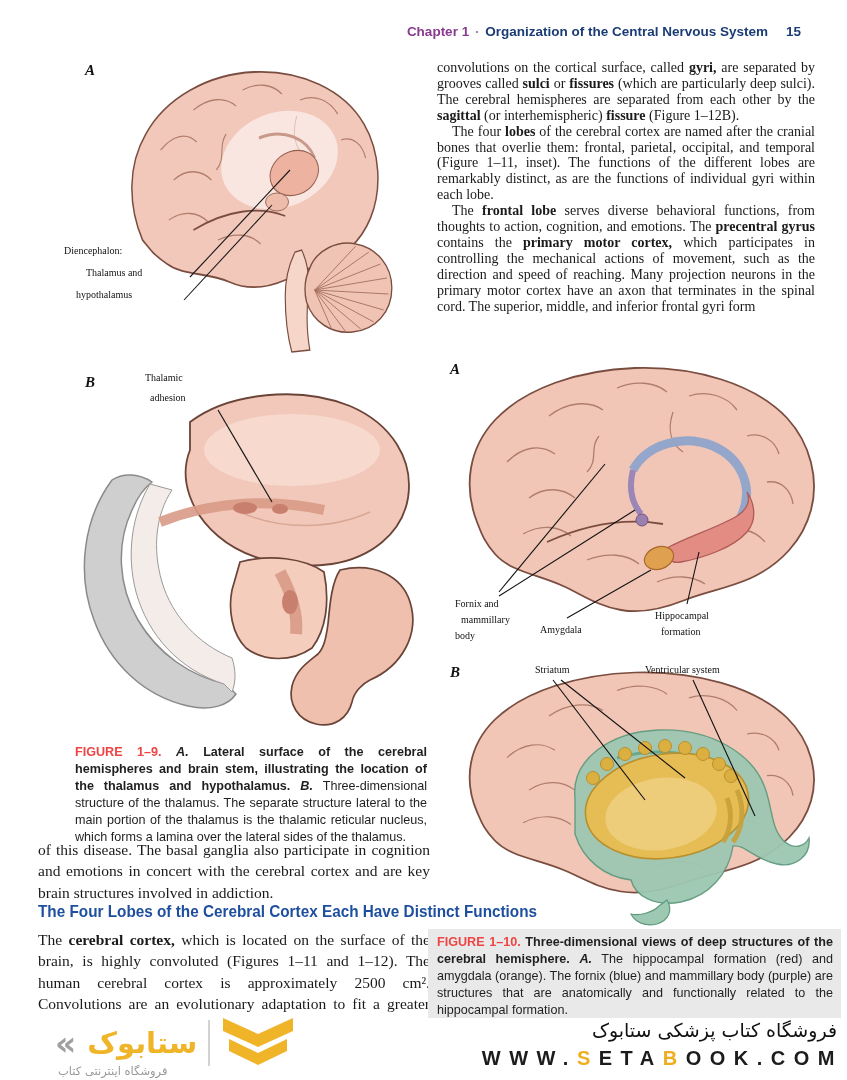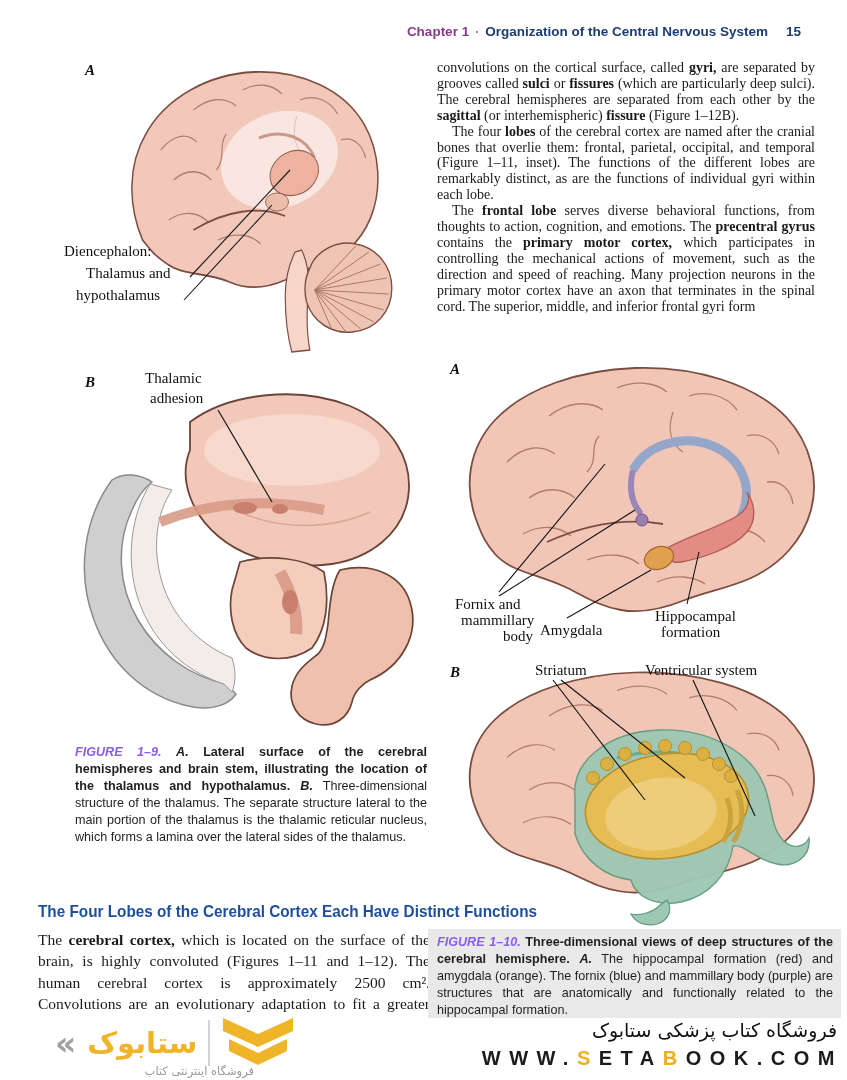--- a/index.html
+++ b/index.html
@@ -27,41 +27,41 @@
 
   
   .cap{font-family:"Liberation Sans",sans-serif;font-size:12.6px;line-height:17px;color:#1f1f1f;}
   .cap19{left:75px;top:744px;width:352px;}
   .cap10bg{left:428px;top:929px;width:413px;height:89px;background:#e9e9e9;}
   .cap10{left:437px;top:934px;width:396px;}
 
   
   .rb{font-weight:bold;}
   .ri{font-style:italic;}
-  .rc-blue{color:#8b5cf6;font-style:italic;}
+  .rc-blue{color:#ef4444;}
   .rc-yellow{color:#efae1f;}
 
   
   .fig{position:absolute;}
   .figA-left{left:40px;top:55px;width:390px;height:305px;}
   .figB-left{left:40px;top:362px;width:390px;height:382px;}
   .figA-right{left:437px;top:352px;width:403px;height:303px;}
   .figB-right{left:437px;top:658px;width:403px;height:272px;}
   .fig svg{position:absolute;left:0;top:0;}
   .panel-label{position:absolute;font-style:italic;font-weight:bold;font-size:15px;color:#111;}
-  .fig-label{position:absolute;font-size:15px;color:#111;line-height:16px;white-space:nowrap;}
+  .fig-label{position:absolute;font-size:10px;color:#111;line-height:16px;white-space:nowrap;}
 
   
   .footer{left:0;top:1018px;width:847px;height:62px;background:#fff;}
   .logo-row{position:absolute;left:55px;top:1px;height:48px;display:flex;align-items:center;gap:11px;}
   .logo-chev{color:#a0a0a0;font-size:33px;font-weight:bold;font-family:"DejaVu Sans",sans-serif;line-height:1;}
   .logo-word{color:#f0b429;font-size:29px;font-weight:bold;direction:rtl;
              font-family:"DejaVu Sans",sans-serif;line-height:1;}
   .logo-div{width:2px;height:46px;background:#d2d2d2;}
-  .logo-tag{position:absolute;left:58px;top:46px;width:196px;text-align:right;font-size:11.5px;
+  .logo-tag{position:absolute;left:58px;top:46px;width:196px;text-align:left;font-size:11.5px;
             color:#9a9a9a;direction:rtl;font-family:"DejaVu Sans",sans-serif;}
   .store-fa{position:absolute;right:10px;top:1px;font-size:19px;color:#111;direction:rtl;
             font-family:"DejaVu Sans",sans-serif;}
   .site{position:absolute;right:4px;top:29px;font-family:"Liberation Sans",sans-serif;font-weight:bold;
         font-size:20px;letter-spacing:8.5px;color:#1c1c1c;white-space:nowrap;}
 </style>
 </head>
 <body>
 
 <div class="page">
@@ -133,20 +133,21 @@
       <ellipse cx="250" cy="240" rx="8" ry="12" fill="#c97f6e"></ellipse>
       <line x1="178" y1="48" x2="232" y2="140" stroke="#1a1a1a" stroke-width="1.2"></line>
     </svg>
     <span class="panel-label" style="left:45px;top:12px;">B</span>
     <div class="fig-label" style="left:105px;top:8px;">Thalamic</div>
     <div class="fig-label" style="left:110px;top:28px;">adhesion</div>
   </div>
 
   <div class="abs cap cap19 just"><span class="rb rc-blue">FIGURE 1–9.</span><span class="rb">  </span><span class="rb ri">A.</span><span class="rb"> Lateral surface of the cerebral hemispheres and brain stem, illustrating the location of the thalamus and hypothalamus. </span><span class="rb ri">B.</span><span> Three-dimensional structure of the thalamus. The separate structure lateral to the main portion of the thalamus is the thalamic reticular nucleus, which forms a lamina over the lateral sides of the thalamus.</span></div>
 
+  <p class="abs lcol-p1 just"><span>of this disease. The basal ganglia also participate in cognition and emotions in concert with the cerebral cortex and are key brain structures involved in addiction.</span></p>
   <div class="abs sect-head">The Four Lobes of the Cerebral Cortex Each Have Distinct Functions</div>
   <p class="abs lcol-p2 just"><span>The </span><span class="rb">cerebral cortex,</span><span> which is located on the surface of the brain, is highly convoluted (Figures 1–11 and 1–12). The human cerebral cortex is approximately 2500 cm². Convolutions are an evolutionary adaptation to fit a greater surface area within the confined</span></p>
 
   <div class="abs rcol-text just">
     <p><span>convolutions on the cortical surface, called </span><span class="rb">gyri,</span><span> are separated by grooves called </span><span class="rb">sulci</span><span> or </span><span class="rb">fissures</span><span> (which are particularly deep sulci). The cerebral hemispheres are separated from each other by the </span><span class="rb">sagittal</span><span> (or interhemispheric) </span><span class="rb">fissure</span><span> (Figure 1–12B).</span></p>
     <p class="indent"><span>The four </span><span class="rb">lobes</span><span> of the cerebral cortex are named after the cranial bones that overlie them: frontal, parietal, occipital, and temporal (Figure 1–11, inset). The functions of the different lobes are remarkably distinct, as are the functions of individual gyri within each lobe.</span></p>
     <p class="indent"><span>The </span><span class="rb">frontal lobe</span><span> serves diverse behavioral functions, from thoughts to action, cognition, and emotions. The </span><span class="rb">precentral gyrus</span><span> contains the </span><span class="rb">primary motor cortex,</span><span> which participates in controlling the mechanical actions of movement, such as the direction and speed of reaching. Many projection neurons in the primary motor cortex have an axon that terminates in the spinal cord. The superior, middle, and inferior frontal gyri form</span></p>
   </div>
 
   <div class="fig figA-right">
@@ -176,21 +177,21 @@
       <g stroke="#111" stroke-width="1.1">
         <line x1="62" y1="240" x2="168" y2="112"></line>
         <line x1="62" y1="244" x2="198" y2="158"></line>
         <line x1="130" y1="266" x2="214" y2="218"></line>
         <line x1="250" y1="252" x2="262" y2="200"></line>
       </g>
     </svg>
     <span class="panel-label" style="left:13px;top:9px;">A</span>
     <div class="fig-label" style="left:18px;top:244px;">Fornix and</div>
     <div class="fig-label" style="left:24px;top:260px;">mammillary</div>
-    <div class="fig-label" style="left:18px;top:276px;margin-left:48px;">body</div>
+    <div class="fig-label" style="left:18px;top:276px;">body</div>
     <div class="fig-label" style="left:103px;top:270px;">Amygdala</div>
     <div class="fig-label" style="left:218px;top:256px;">Hippocampal</div>
     <div class="fig-label" style="left:218px;top:272px;margin-left:6px;">formation</div>
   </div>
 
   <div class="fig figB-right">
     <svg width="403" height="272" viewBox="0 0 403 272">
       <g transform="scale(1,0.905)">
         <path d="M 40,170 C 26,134 32,96 58,68 C 88,36 142,18 198,16 C 258,14 318,32 350,66 C 374,92 382,128 374,158 C 366,188 344,212 314,226 C 292,236 268,240 248,248 C 228,256 206,262 184,258 C 160,254 144,242 126,234 C 100,222 74,220 58,202 C 46,188 44,180 40,170 Z" fill="#f1c6b6" stroke="#7a4d40" stroke-width="1.8"></path>
         <g stroke="#a5705f" stroke-width="1.3" fill="none" opacity="0.85">

